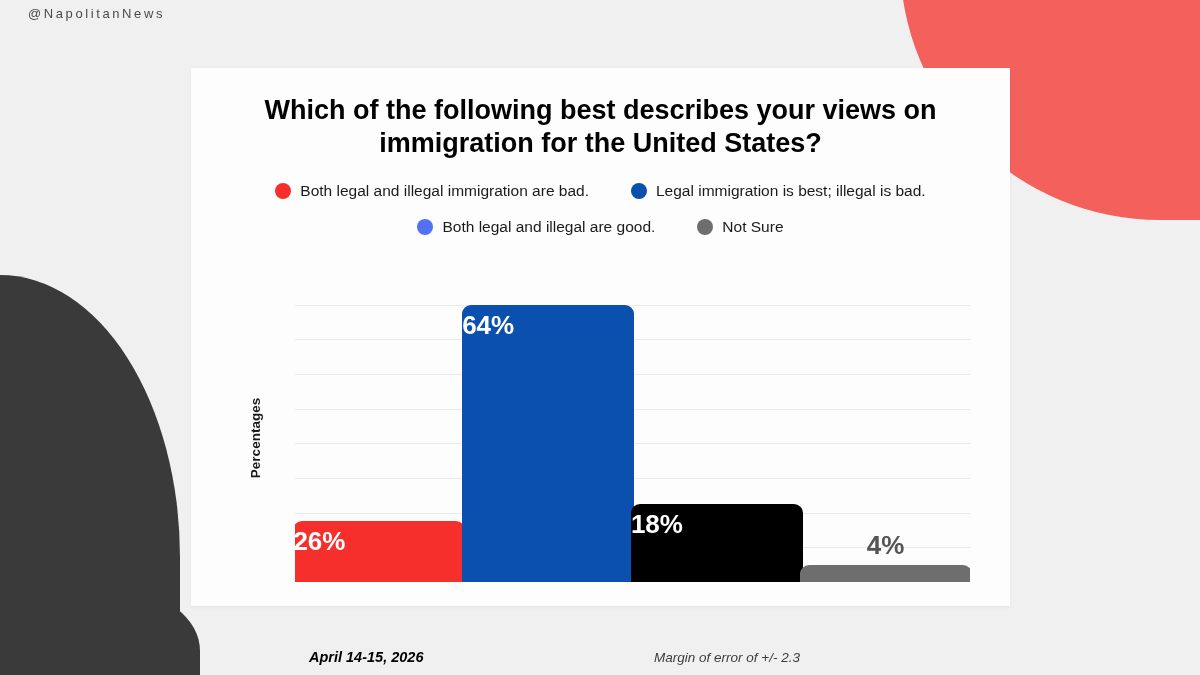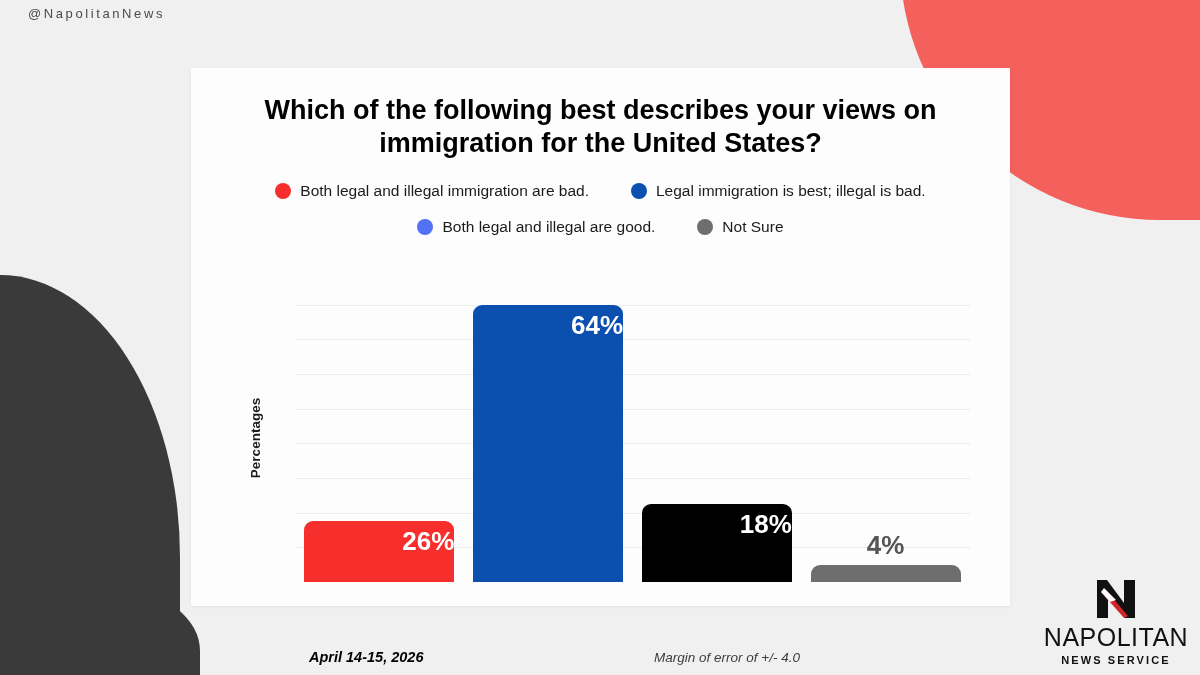--- a/index.html
+++ b/index.html
@@ -167,25 +167,25 @@
   .bar-slot {
     flex: 1 1 0;
     height: 100%;
     position: relative;
   }
   .bar {
     position: absolute;
     bottom: -26px;
     left: 50%;
     transform: translateX(-50%);
-    width: 150px;
+    width: 172px;
     border-radius: 9px 9px 2px 2px;
     box-sizing: border-box;
     display: flex;
-    justify-content: flex-end;
+    justify-content: flex-start;
     padding-top: 6px;
   }
   .bar-value {
     font-size: 26px;
     font-weight: bold;
     color: #FFFFFF;
     font-family: "Liberation Sans", sans-serif;
     line-height: 1.1;
   }
   .bar-value.outside {
@@ -322,27 +322,16 @@
                 <div class="bar-value outside">4%</div>
               </div>
             </div>
           </div>
       </div>
     </div>
 
   </div>
 
   <div class="footer-date">April 14-15, 2026</div>
-  <div class="footer-moe">Margin of error of +/- 4.0</div>
-
-  <div class="logo">
-    <div class="logo-mark">
-      <svg width="44" height="42" viewBox="0 0 44 42" xmlns="http://www.w3.org/2000/svg">
-        <path d="M3 2 H13 L30 25 V2 H41 V40 H31 L14 17 V40 H3 Z" fill="#111111"></path>
-        <path d="M12 12 L34 38 L30 40 L8 15 Z" fill="#D1232A"></path>
-        <path d="M10 10 L22 22 L16 24 L7 14 Z" fill="#FDFDFD"></path>
-      </svg>
-    </div>
-    <div class="logo-name">NAPOLITAN</div>
-    <div class="logo-sub">NEWS SERVICE</div>
-  </div>
+  <div class="footer-moe">Margin of error of +/- 2.3</div>
+
 
 </div>
 
 </body></html>

